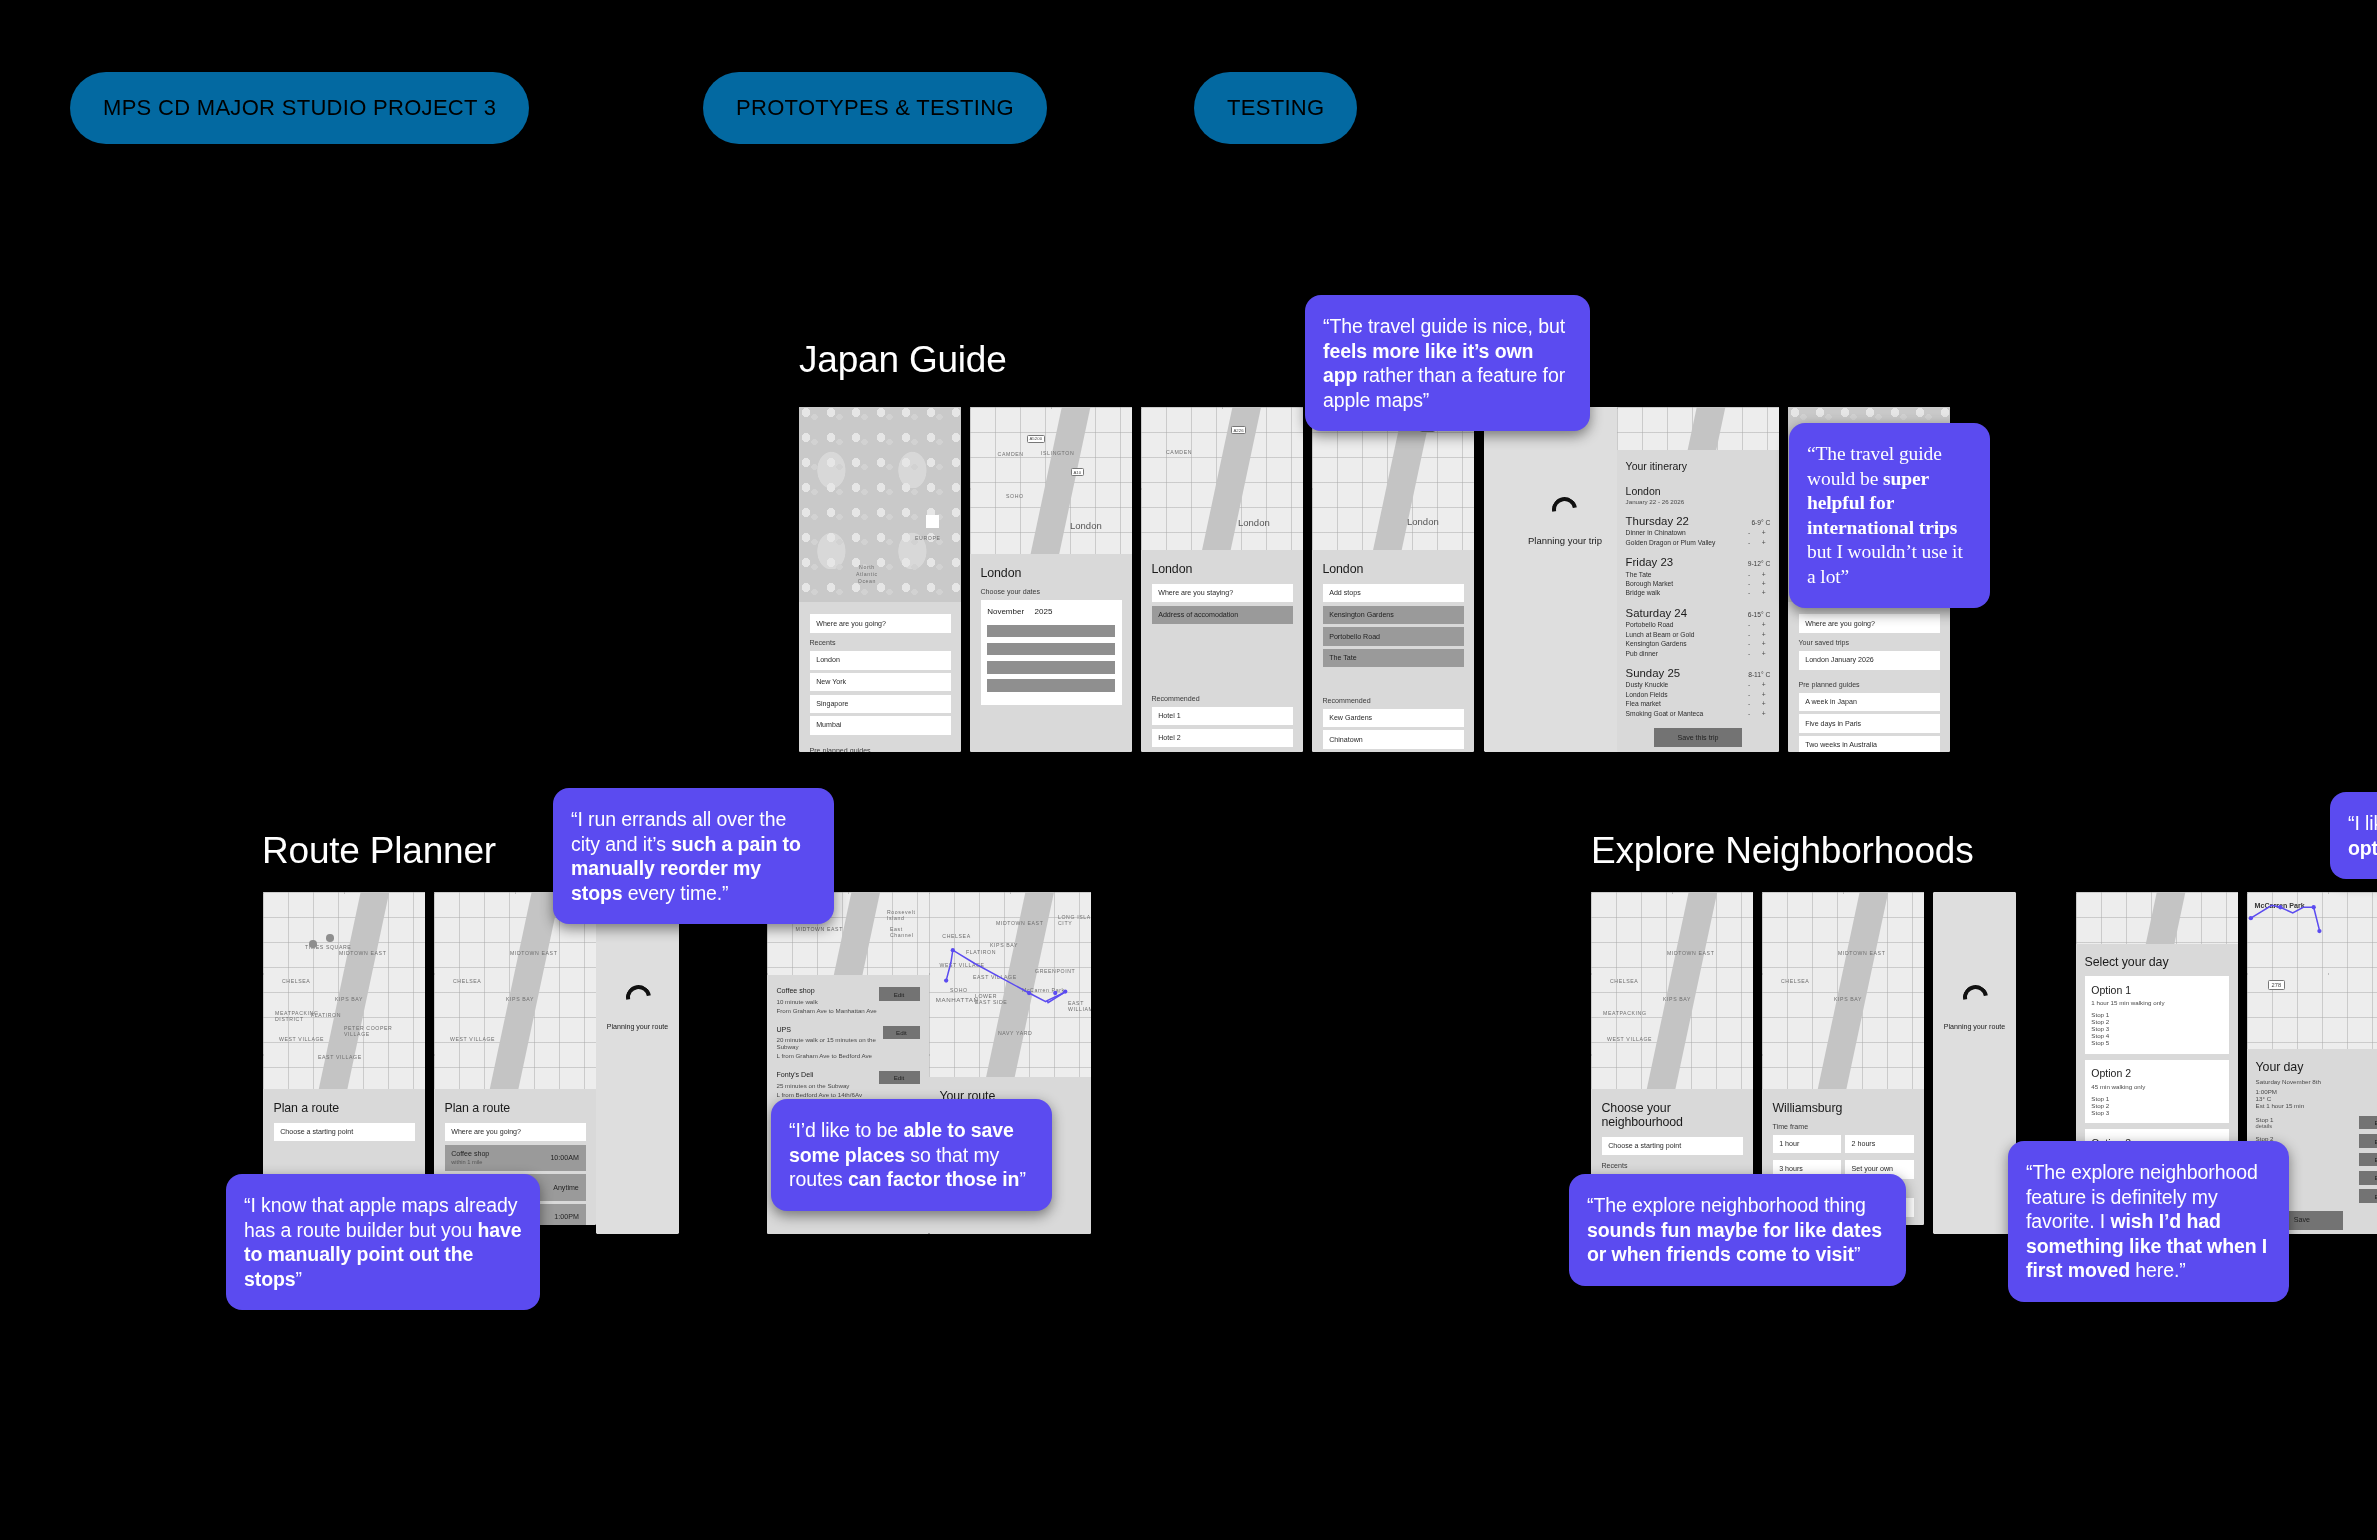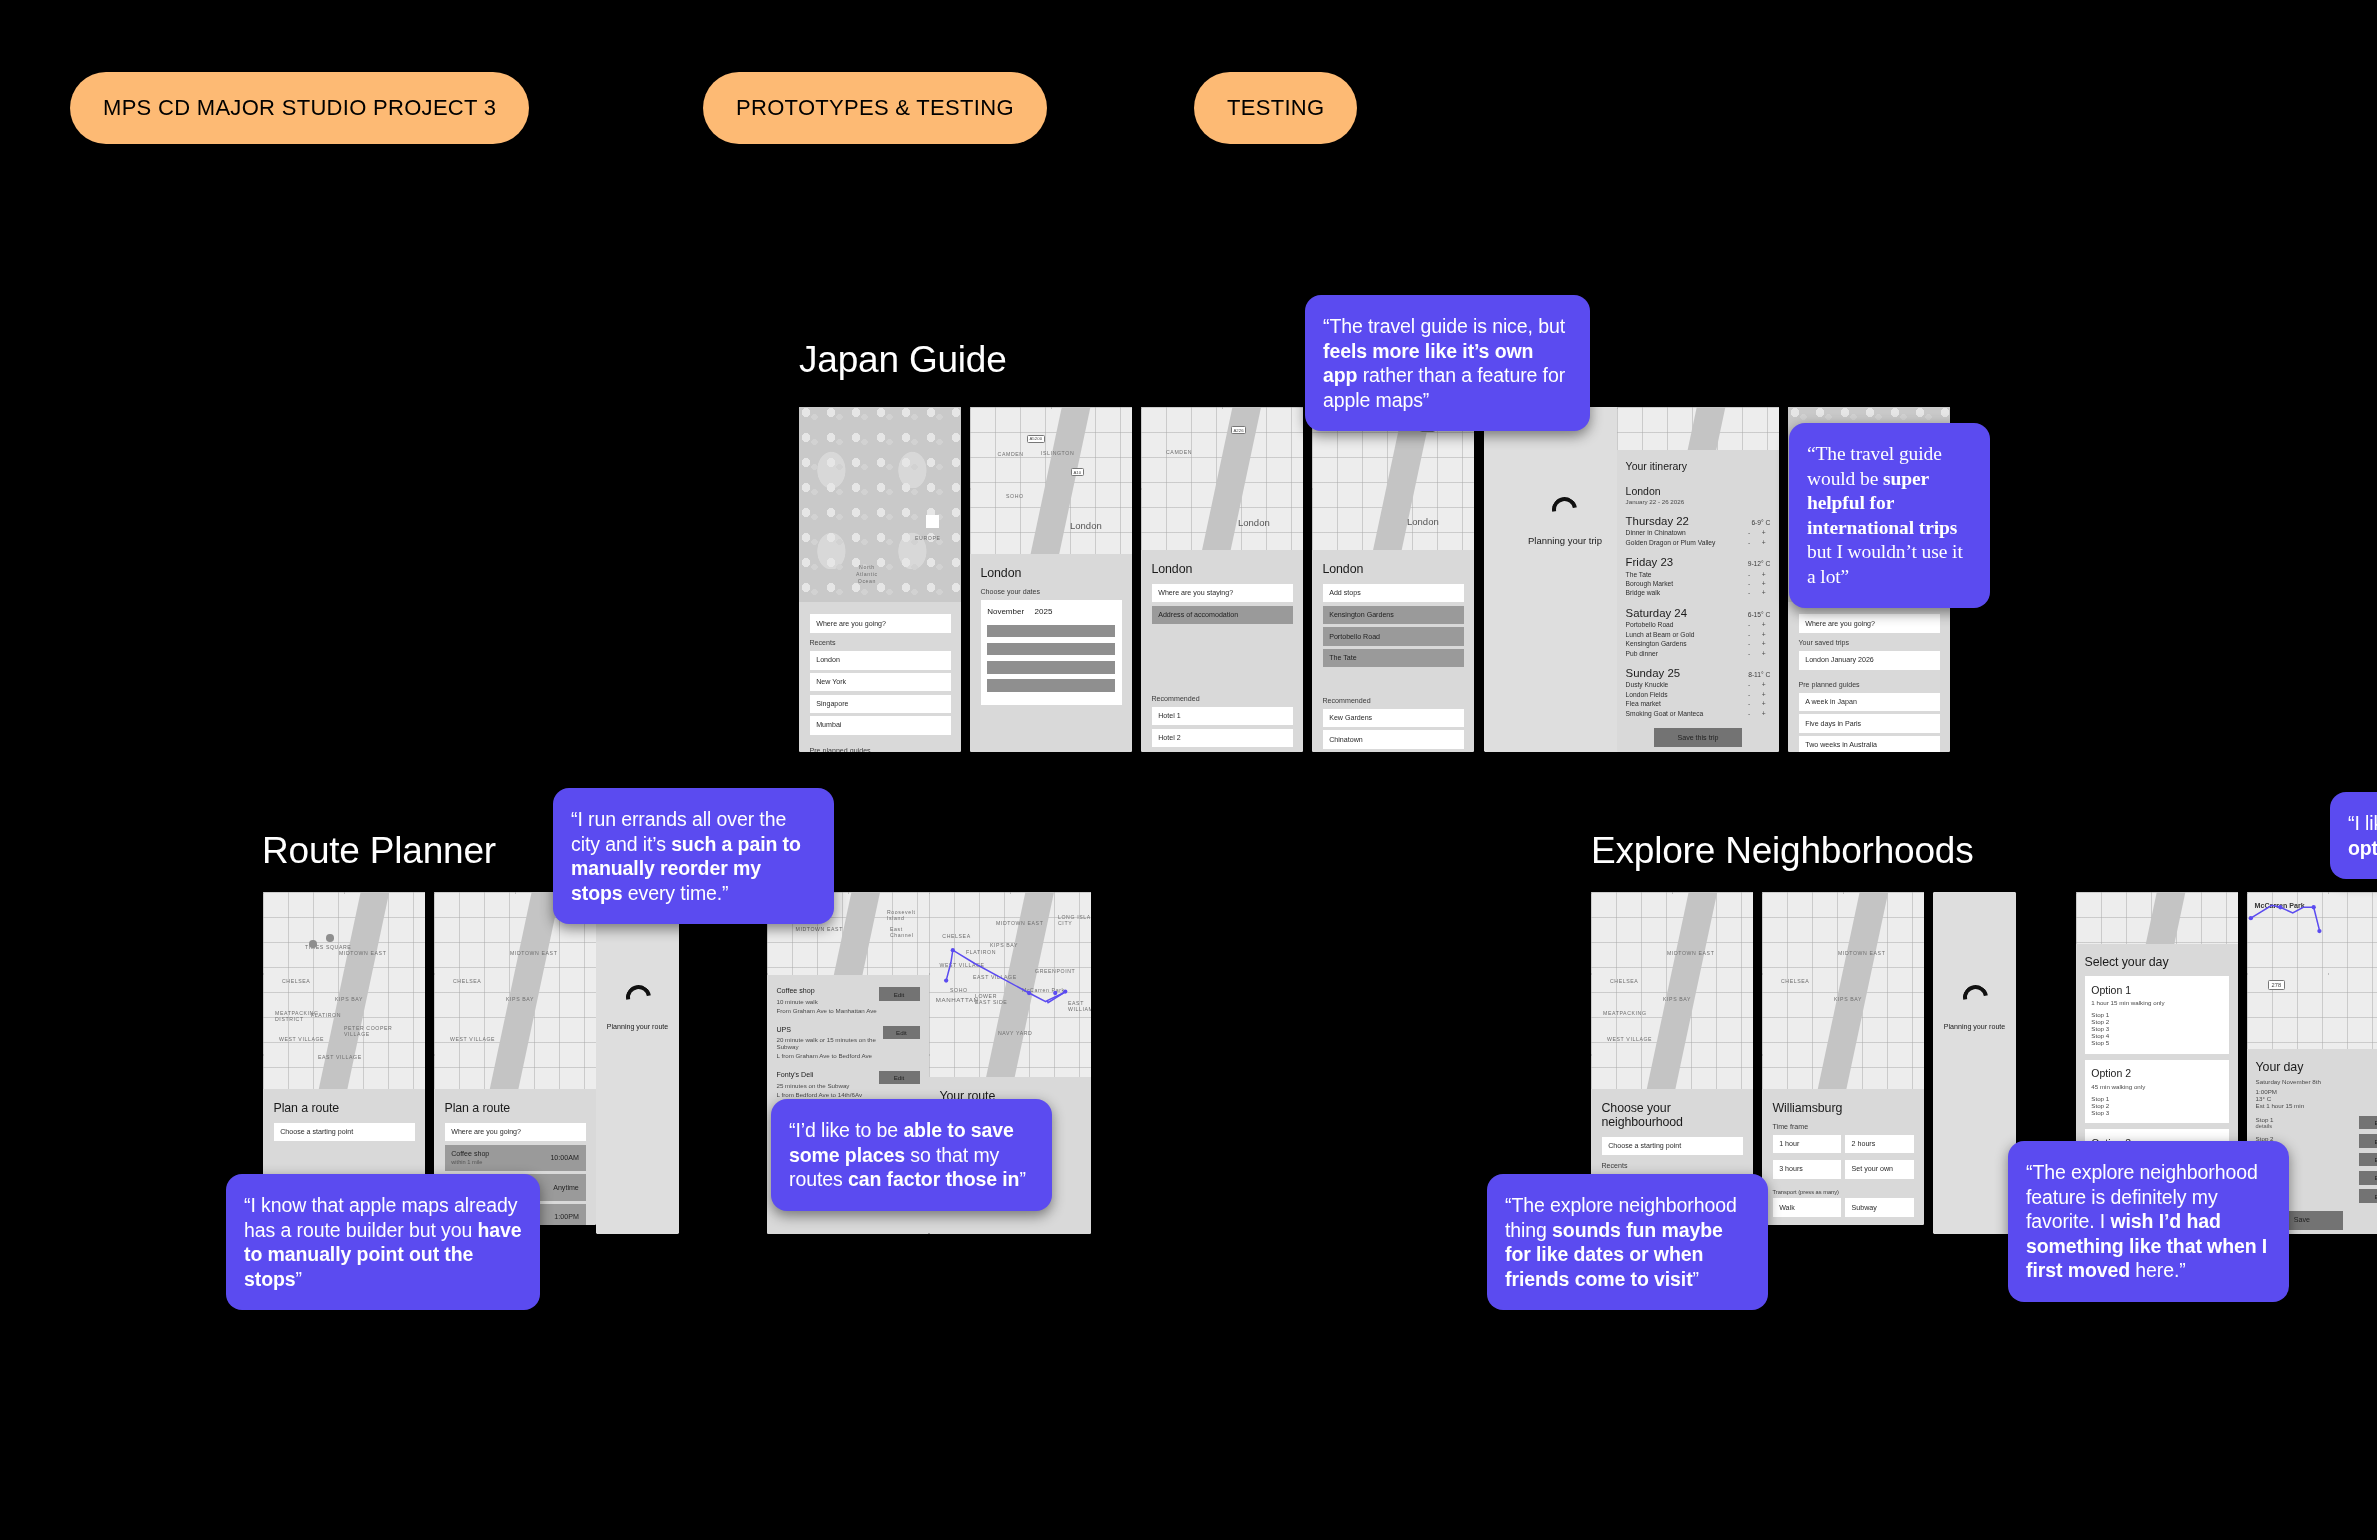--- a/index.html
+++ b/index.html
@@ -7,21 +7,21 @@
     width: 2739px; height: 1541px;
     background: #000000;
     font-family: "Liberation Sans", sans-serif;
     overflow: hidden;
   }
   .canvas { position: relative; width: 2739px; height: 1541px; }
 
   
   .pill {
     position: absolute;
-    background: #fdba74;
+    background: #0369a1;
     border-radius: 475px;
     color: #000;
     font-size: 22px;
     letter-spacing: 0.3px;
     display: flex; align-items: center; justify-content: center;
     height: 72px;
     white-space: nowrap;
     padding: 0 33px;
   }
 
@@ -663,21 +663,21 @@
         <div>
           <div class="ui-sub">Stop 5</div>
           <div class="ui-muted">details</div>
         </div>
         <div class="ui-btn small">Edit</div>
       </div>
       <div class="ui-btn" style="margin:7.6px 57px 0 4.8px;">Save</div>
     </div>
   </div>
 
-  <div class="callout" style="left:1487px; top:1174px; width:281px;">
+  <div class="callout" style="left:1569px; top:1174px; width:337px;">
     <span><span>“The explore neighborhood thing </span><b>sounds fun maybe for like dates or when friends come to visit</b><span>”</span></span>
   </div>
   <div class="callout" style="left:2008px; top:1141px; width:281px;">
     <span><span>“The explore neighborhood feature is definitely my favorite. I </span><b>wish I’d had something like that when I first moved</b><span> here.”</span></span>
   </div>
   <div class="callout" style="left:2330px; top:792px; width:281px;">
     <span><span>“I like that it could give me </span><b>options to choose from</b></span>
   </div>
 
 </div>

